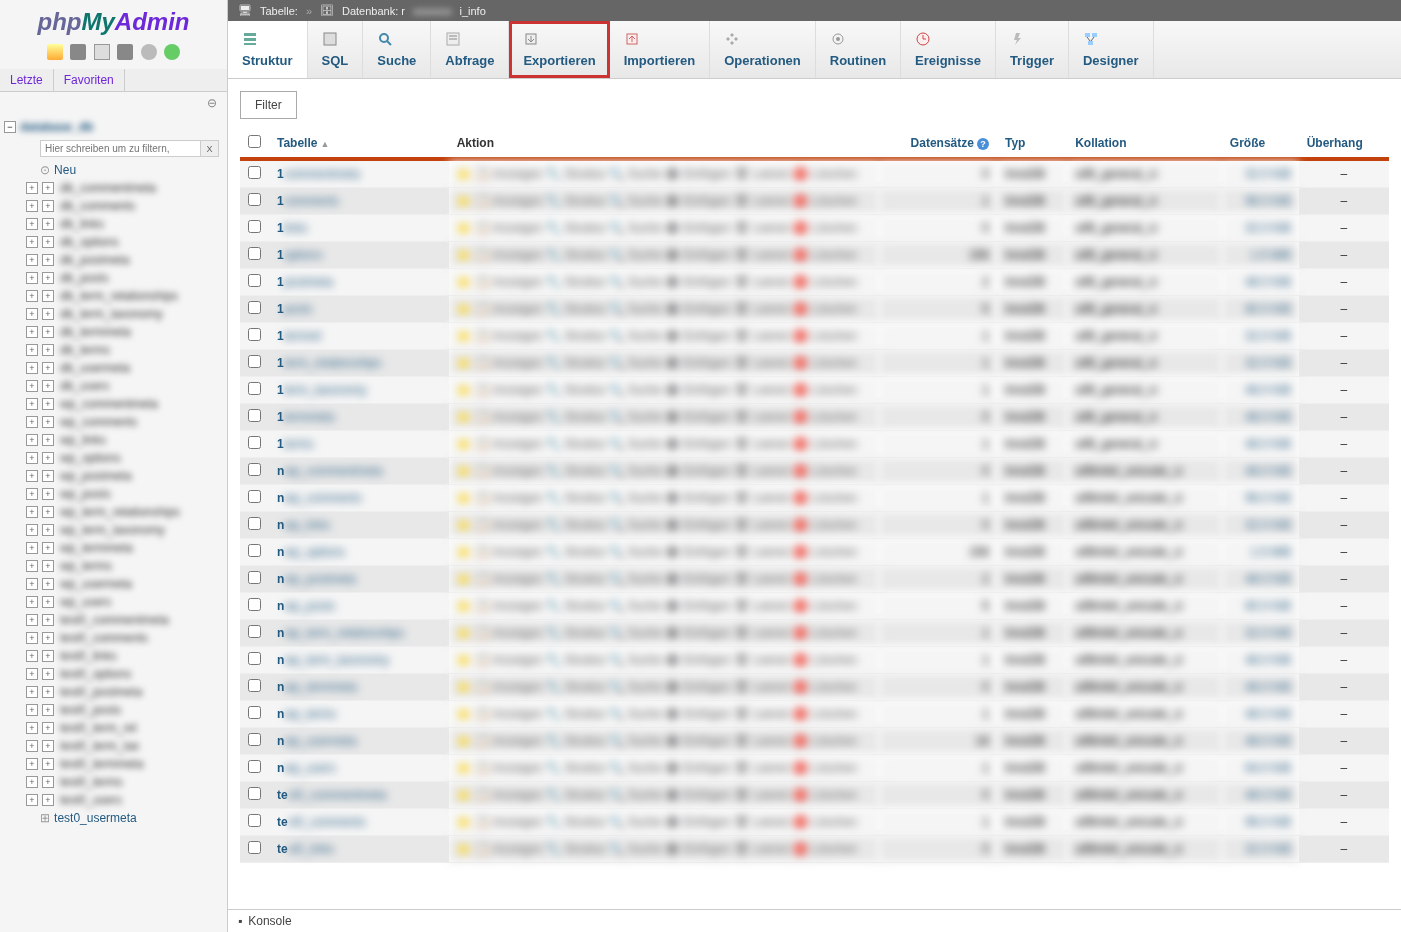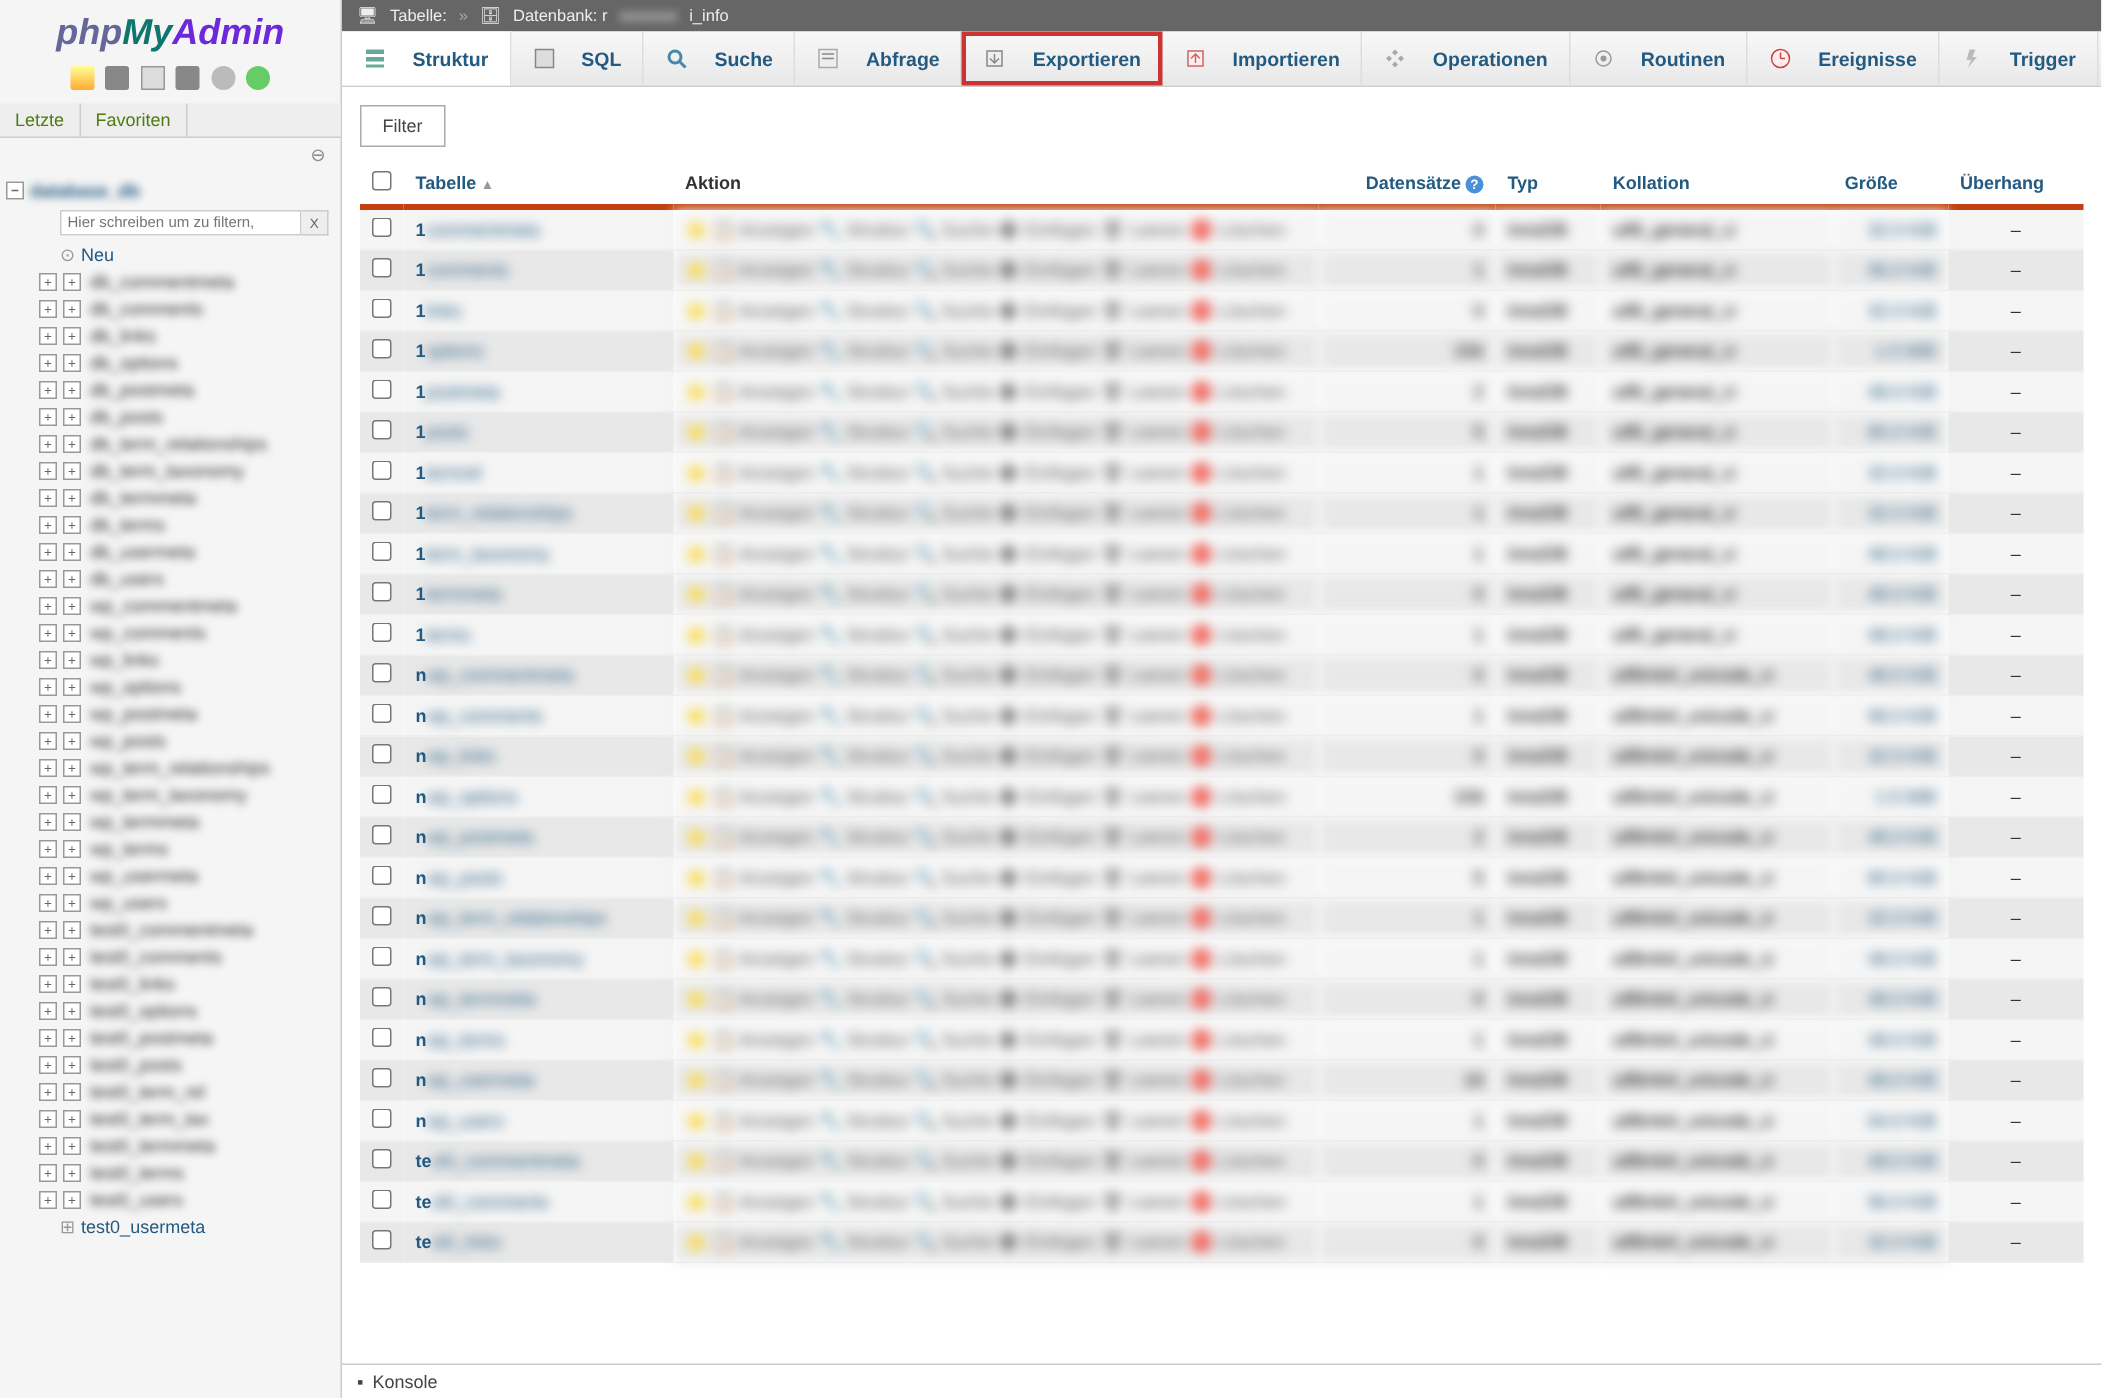--- a/index.html
+++ b/index.html
@@ -7,41 +7,41 @@
 .container { display: flex; width: 1401px; height: 932px; }
 .sidebar { width: 228px; background: #f5f5f5; border-right: 1px solid #ccc; display: flex; flex-direction: column; }
 .logo { padding: 8px 10px 4px; text-align: center; }
 .logo-text { font-size: 24px; font-weight: bold; font-style: italic; }
 .logo-php { color: #666699; }
 .logo-my { color: #0f766e; }
 .logo-admin { color: #6d28d9; }
 .toolbar-icons { text-align: center; padding: 4px 0 6px; }
 .toolbar-icons span { display: inline-block; width: 16px; height: 16px; margin: 0 2px; cursor: pointer; }
 .nav-tabs-small { display: flex; border-bottom: 1px solid #ccc; background: #eee; }
-.nav-tabs-small div { padding: 4px 10px; border-right: 1px solid #ccc; cursor: pointer; color: #4d7c0f; }
+.nav-tabs-small div { padding: 4px 10px; border-right: 1px solid #ccc; cursor: pointer; color: #6d28d9; }
 .tree-area { flex: 1; overflow-y: auto; padding: 4px 0; }
 .link-icon { text-align: right; padding: 4px 10px; color: #888; }
 .tree-node { display: flex; align-items: center; padding: 2px 4px; cursor: pointer; }
 .tree-toggle { width: 12px; height: 12px; border: 1px solid #999; background: #fff; display: inline-flex; align-items: center; justify-content: center; font-size: 9px; margin-right: 4px; color: #666; }
 .tree-node-label { color: #235a81; filter: blur(3px); }
 .tree-root { padding-left: 4px; font-weight: bold; color: #333; }
 .tree-filter { margin: 4px 8px 4px 40px; display: flex; }
 .tree-filter input { flex: 1; border: 1px solid #ccc; padding: 2px 4px; font-size: 10px; color: #999; }
 .tree-filter button { width: 18px; border: 1px solid #ccc; border-left: none; background: #eee; font-size: 9px; color: #666; }
 .tree-new { padding: 2px 0 2px 40px; color: #235a81; display: flex; align-items: center; }
 .tree-new:before { content: "⊙"; color: #999; margin-right: 4px; }
 .tree-item { padding: 2px 0 2px 26px; display: flex; align-items: center; }
 .tree-item .tree-toggle { }
 .tree-item-label { filter: blur(3px); color: #333; margin-left: 2px; }
 .tree-item-last { padding: 2px 0 2px 40px; color: #235a81; filter: none; display: flex; align-items: center; }
 .main { flex: 1; display: flex; flex-direction: column; overflow: hidden; }
 .topbar { background: #666; color: #eee; padding: 4px 10px; font-size: 11px; display: flex; align-items: center; gap: 8px; }
 .topbar .sep { color: #aaa; }
 .menubar { background: linear-gradient(#f8f8f8, #e8e8e8); border-bottom: 1px solid #ccc; display: flex; padding: 0; }
-.menubar-item { display: flex; align-items: flex-end; gap: 17px; padding: 10px 14px; border-right: 1px solid #ddd; color: #235a81; cursor: pointer; font-weight: bold; font-size: 13px; }
+.menubar-item { display: flex; align-items: flex-start; gap: 6px; padding: 10px 14px; border-right: 1px solid #ddd; color: #235a81; cursor: pointer; font-weight: bold; font-size: 13px; flex-direction: column; }
 .menubar-item.active { background: #fff; }
 .menubar-item.highlight { border: 3px solid #cc3333; padding: 7px 11px; }
 .menubar-item .mi { width: 16px; height: 16px; display: inline-block; }
 .content { flex: 1; padding: 12px; overflow-y: auto; }
 .filter-box { display: inline-block; border: 1px solid #aaa; padding: 6px 14px; margin-bottom: 10px; color: #444; }
 .filter-row { display: flex; align-items: center; gap: 10px; padding: 6px 0 14px; }
 .filter-row input { border: 1px solid #999; padding: 5px; width: 160px; box-shadow: inset 0 1px 2px rgba(0,0,0,.1); }
 table.data { width: 100%; border-collapse: collapse; }
 table.data th { text-align: left; padding: 6px 8px; border-bottom: 4px solid #c2410c; color: #235a81; font-weight: bold; background: #fff; cursor: pointer; }
 table.data th.dark { color: #333; cursor: default; }

